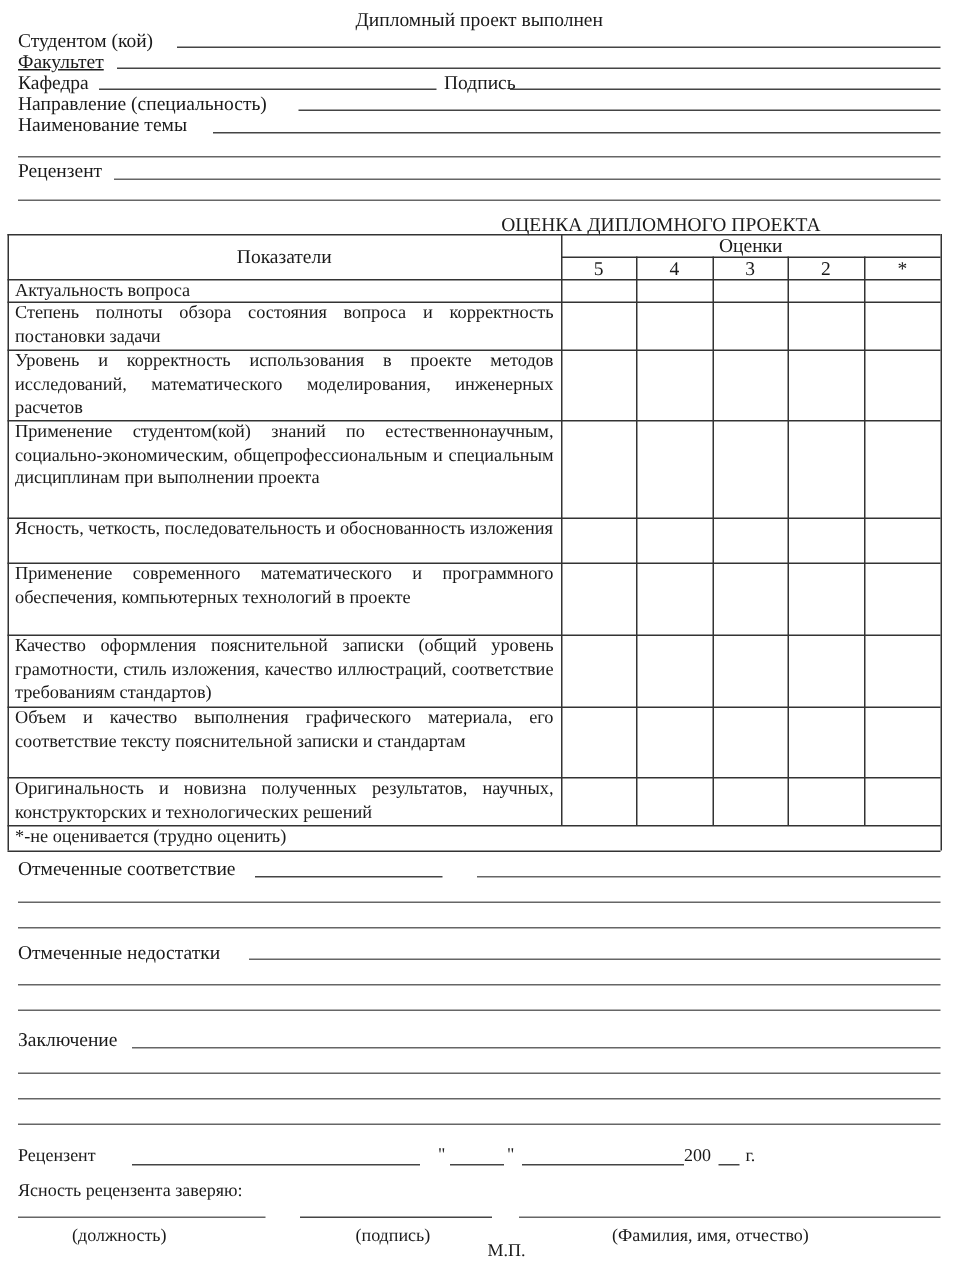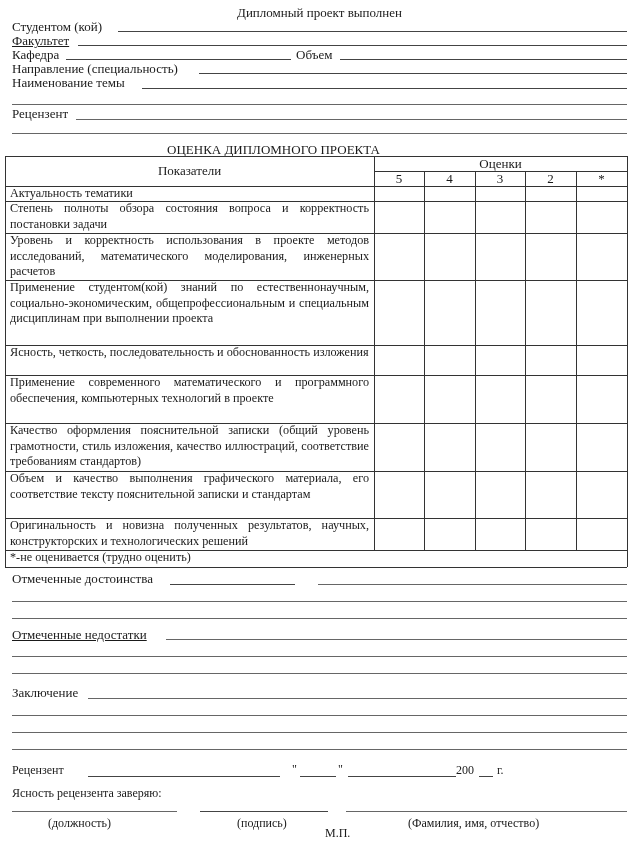--- a/index.html
+++ b/index.html
@@ -24,35 +24,35 @@
 <div class="abs t13 center" style="left:0;width:639px;top:5px;">Дипломный проект выполнен</div>
 
 <div class="abs t13" style="left:12px;top:19px;">Студентом (кой)</div>
 <div class="line" style="left:118px;right:12px;top:31px;"></div>
 
 <div class="abs t13" style="left:12px;top:33px;text-decoration:underline;">Факультет</div>
 <div class="line" style="left:78px;right:12px;top:45px;"></div>
 
 <div class="abs t13" style="left:12px;top:47px;">Кафедра</div>
 <div class="line" style="left:66px;width:225px;top:59px;"></div>
-<div class="abs t13" style="left:296px;top:47px;">Объем</div>
+<div class="abs t13" style="left:296px;top:47px;">Подпись</div>
 <div class="line" style="left:340px;right:12px;top:59px;"></div>
 
 <div class="abs t13" style="left:12px;top:61px;">Направление (специальность)</div>
 <div class="line" style="left:199px;right:12px;top:73px;"></div>
 
 <div class="abs t13" style="left:12px;top:75px;">Наименование темы</div>
 <div class="line" style="left:142px;right:12px;top:88px;"></div>
 <div class="line dash" style="left:12px;right:12px;top:104px;"></div>
 
 <div class="abs t13" style="left:12px;top:106px;">Рецензент</div>
 <div class="line dash" style="left:76px;right:12px;top:119px;"></div>
 <div class="line dash" style="left:12px;right:12px;top:133px;"></div>
 
-<div class="abs t13 center" style="left:0;width:547px;top:142px;">ОЦЕНКА ДИПЛОМНОГО ПРОЕКТА</div>
+<div class="abs t13 center" style="left:0;width:547px;top:142px;text-align:right;">ОЦЕНКА ДИПЛОМНОГО ПРОЕКТА</div>
 
 <div id="table" style="position:absolute;left:0;top:0;width:639px;height:852px;">
     <div class="hline" style="left:5px;width:622px;top:156px;"></div>
     <div class="vline" style="left:5px;top:156px;height:411px;"></div>
     <div class="vline" style="left:627px;top:156px;height:411px;"></div>
     <div class="hline" style="left:5px;width:622px;top:567px;"></div>
     <div class="vline" style="left:374px;top:156px;height:394px;"></div>
     <div class="hline" style="left:374px;width:253px;top:171px;"></div>
     <div class="vline" style="left:424px;top:171px;height:379px;"></div>
     <div class="vline" style="left:475px;top:171px;height:379px;"></div>
@@ -68,21 +68,21 @@
     <div class="hline" style="left:5px;width:622px;top:471px;"></div>
     <div class="hline" style="left:5px;width:622px;top:518px;"></div>
     <div class="hline" style="left:5px;width:622px;top:550px;"></div>
     <div class="hdr" style="left:5px;width:369px;top:163px;">Показатели</div>
     <div class="hdr" style="left:374px;width:253px;top:156px;">Оценки</div>
     <div class="hdr" style="left:374px;width:50px;top:171px;">5</div>
     <div class="hdr" style="left:424px;width:51px;top:171px;">4</div>
     <div class="hdr" style="left:475px;width:50px;top:171px;">3</div>
     <div class="hdr" style="left:525px;width:51px;top:171px;">2</div>
     <div class="hdr" style="left:576px;width:51px;top:171px;">*</div>
-    <div class="cell-text" style="left: 10px; width: 359px; top: 186px; hyphens: auto;">Актуальность тематики</div>
+    <div class="cell-text" style="left: 10px; width: 359px; top: 186px; hyphens: auto;">Актуальность вопроса</div>
     <div class="score-cell" style="left:374px;width:50px;top:186px;height:15px;"></div>
     <div class="score-cell" style="left:424px;width:51px;top:186px;height:15px;"></div>
     <div class="score-cell" style="left:475px;width:50px;top:186px;height:15px;"></div>
     <div class="score-cell" style="left:525px;width:51px;top:186px;height:15px;"></div>
     <div class="score-cell" style="left:576px;width:51px;top:186px;height:15px;"></div>
     <div class="cell-text" style="left: 10px; width: 359px; top: 201px; hyphens: auto;">Степень полноты обзора состояния вопроса и корректность постановки задачи</div>
     <div class="score-cell" style="left:374px;width:50px;top:201px;height:32px;"></div>
     <div class="score-cell" style="left:424px;width:51px;top:201px;height:32px;"></div>
     <div class="score-cell" style="left:475px;width:50px;top:201px;height:32px;"></div>
     <div class="score-cell" style="left:525px;width:51px;top:201px;height:32px;"></div>
@@ -125,27 +125,27 @@
     <div class="score-cell" style="left:576px;width:51px;top:471px;height:47px;"></div>
     <div class="cell-text" style="left: 10px; width: 359px; top: 518px; hyphens: auto;">Оригинальность и новизна полученных результатов, научных, конструкторских и технологических решений</div>
     <div class="score-cell" style="left:374px;width:50px;top:518px;height:32px;"></div>
     <div class="score-cell" style="left:424px;width:51px;top:518px;height:32px;"></div>
     <div class="score-cell" style="left:475px;width:50px;top:518px;height:32px;"></div>
     <div class="score-cell" style="left:525px;width:51px;top:518px;height:32px;"></div>
     <div class="score-cell" style="left:576px;width:51px;top:518px;height:32px;"></div>
     <div class="cell-text" style="left:10px;width:612px;top:550px;">*-не оценивается (трудно оценить)</div>
   </div>
 
-<div class="abs t13" style="left:12px;top:571px;">Отмеченные достоинства</div>
+<div class="abs t13" style="left:12px;top:571px;">Отмеченные соответствие</div>
 <div class="line" style="left:170px;width:125px;top:584px;"></div>
 <div class="line dash" style="left:318px;right:12px;top:584px;"></div>
 <div class="line dash" style="left:12px;right:12px;top:601px;"></div>
 <div class="line dash" style="left:12px;right:12px;top:618px;"></div>
 
-<div class="abs t13" style="left:12px;top:627px;text-decoration:underline;">Отмеченные недостатки</div>
+<div class="abs t13" style="left:12px;top:627px;">Отмеченные недостатки</div>
 <div class="line dash" style="left:166px;right:12px;top:639px;"></div>
 <div class="line dash" style="left:12px;right:12px;top:656px;"></div>
 <div class="line dash" style="left:12px;right:12px;top:673px;"></div>
 <div class="line dash" style="left:12px;right:12px;top:680px;opacity:0;"></div>
 
 <div class="abs t13" style="left:12px;top:685px;">Заключение</div>
 <div class="line dash" style="left:88px;right:12px;top:698px;"></div>
 <div class="line dash" style="left:12px;right:12px;top:715px;"></div>
 <div class="line dash" style="left:12px;right:12px;top:732px;"></div>
 <div class="line dash" style="left:12px;right:12px;top:749px;"></div>

